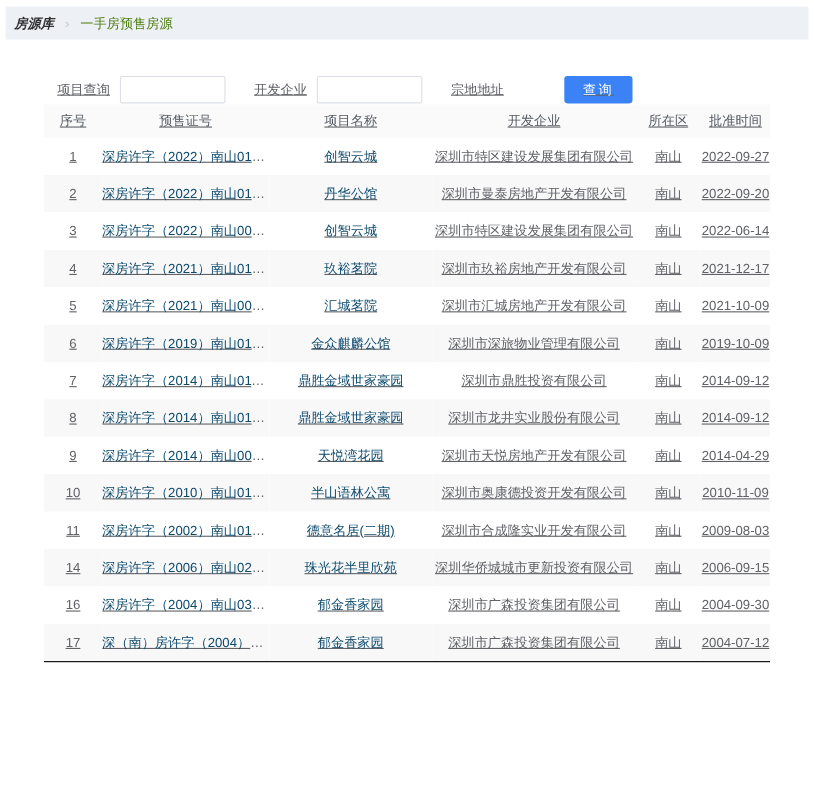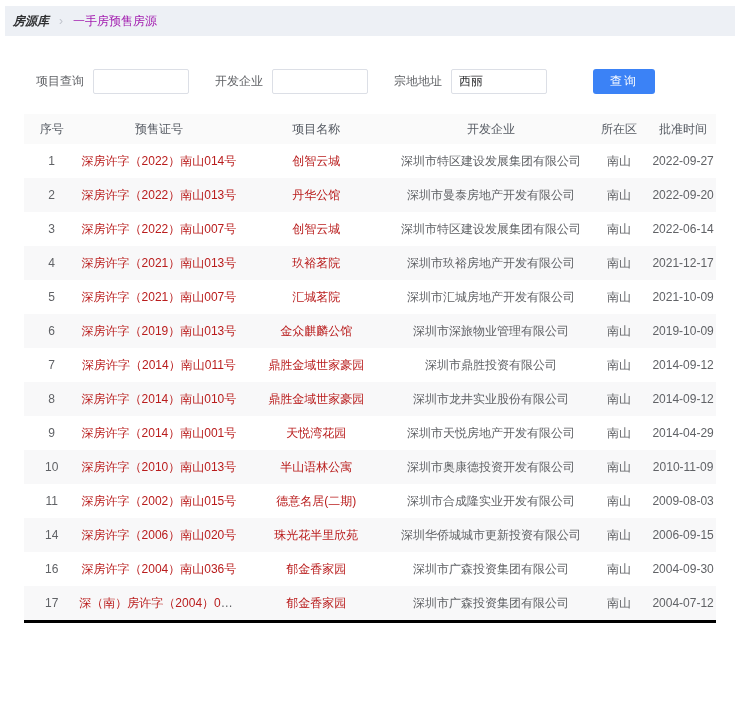--- a/index.html
+++ b/index.html
@@ -10,24 +10,24 @@
   .crumb-band {
     margin: 6px 5px 0 5px;
     height: 30px;
     background: #edf0f5;
     display: flex;
     align-items: center;
     padding-left: 8px;
   }
   .crumb-root { font-weight: bold; color: #303133; font-style: italic; }
   .crumb-sep { color: #c0c4cc; margin: 0 10px; font-size: 12px; }
-  .crumb-current { color: #a21caf; }
-
-  
-  .content { padding: 0 24px; }
+  .crumb-current { color: #4d7c0f; }
+
+  
+  .content { padding: 0 40px; text-decoration: underline; }
 
   
   .search-form {
     margin-top: 33px;
     display: flex;
     align-items: center;
     padding-left: 12px;
   }
   .form-item { display: flex; align-items: center; margin-right: 26px; }
   .form-item label { color: #606266; margin-right: 9px; white-space: nowrap; }
@@ -51,21 +51,21 @@
     color: #ffffff;
     border: none;
     border-radius: 3px;
     font-size: 12px;
     font-family: inherit;
     cursor: pointer;
     letter-spacing: 2px;
   }
 
   
-  .table-wrap { margin-top: 20px; border-bottom: 3px solid #000000; }
+  .table-wrap { margin-top: 1px; border-bottom: 1px solid #000000; }
   table { width: 100%; border-collapse: collapse; table-layout: fixed; }
   thead th {
     background: #fafafa;
     height: 30px;
     font-weight: normal;
     color: #555a62;
     text-align: center;
     font-size: 12px;
   }
   tbody td {
@@ -77,21 +77,21 @@
     white-space: nowrap;
     text-overflow: ellipsis;
   }
   tbody tr:nth-child(even) { background: #f8f8f9; }
   .col-seq      { width: 8%; }
   .col-permit   { width: 23%; }
   .col-project  { width: 22.5%; }
   .col-dev      { width: 28%; }
   .col-district { width: 9%; }
   .col-date     { width: 9.5%; }
-  a.cell-link { color: #b91c1c; text-decoration: none; cursor: pointer; }
+  a.cell-link { color: #0c4a6e; text-decoration: none; cursor: pointer; }
 </style>
 </head>
 <body>
 
 <div class="crumb-band">
   <span class="crumb-root">房源库</span>
   <span class="crumb-sep">›</span>
   <span class="crumb-current">一手房预售房源</span>
 </div>
 
@@ -101,21 +101,20 @@
     <div class="form-item">
       <label>项目查询</label>
       <input type="text" value="" style="">
     </div>
     <div class="form-item">
       <label>开发企业</label>
       <input type="text" value="" style="">
     </div>
     <div class="form-item">
       <label>宗地地址</label>
-      <input type="text" value="西丽" style="">
     </div>
     <button class="query-btn">查询</button>
   </div>
 
   <div class="table-wrap">
     <table>
       <colgroup>
         <col class="col-seq">
           <col class="col-permit">
           <col class="col-project">

